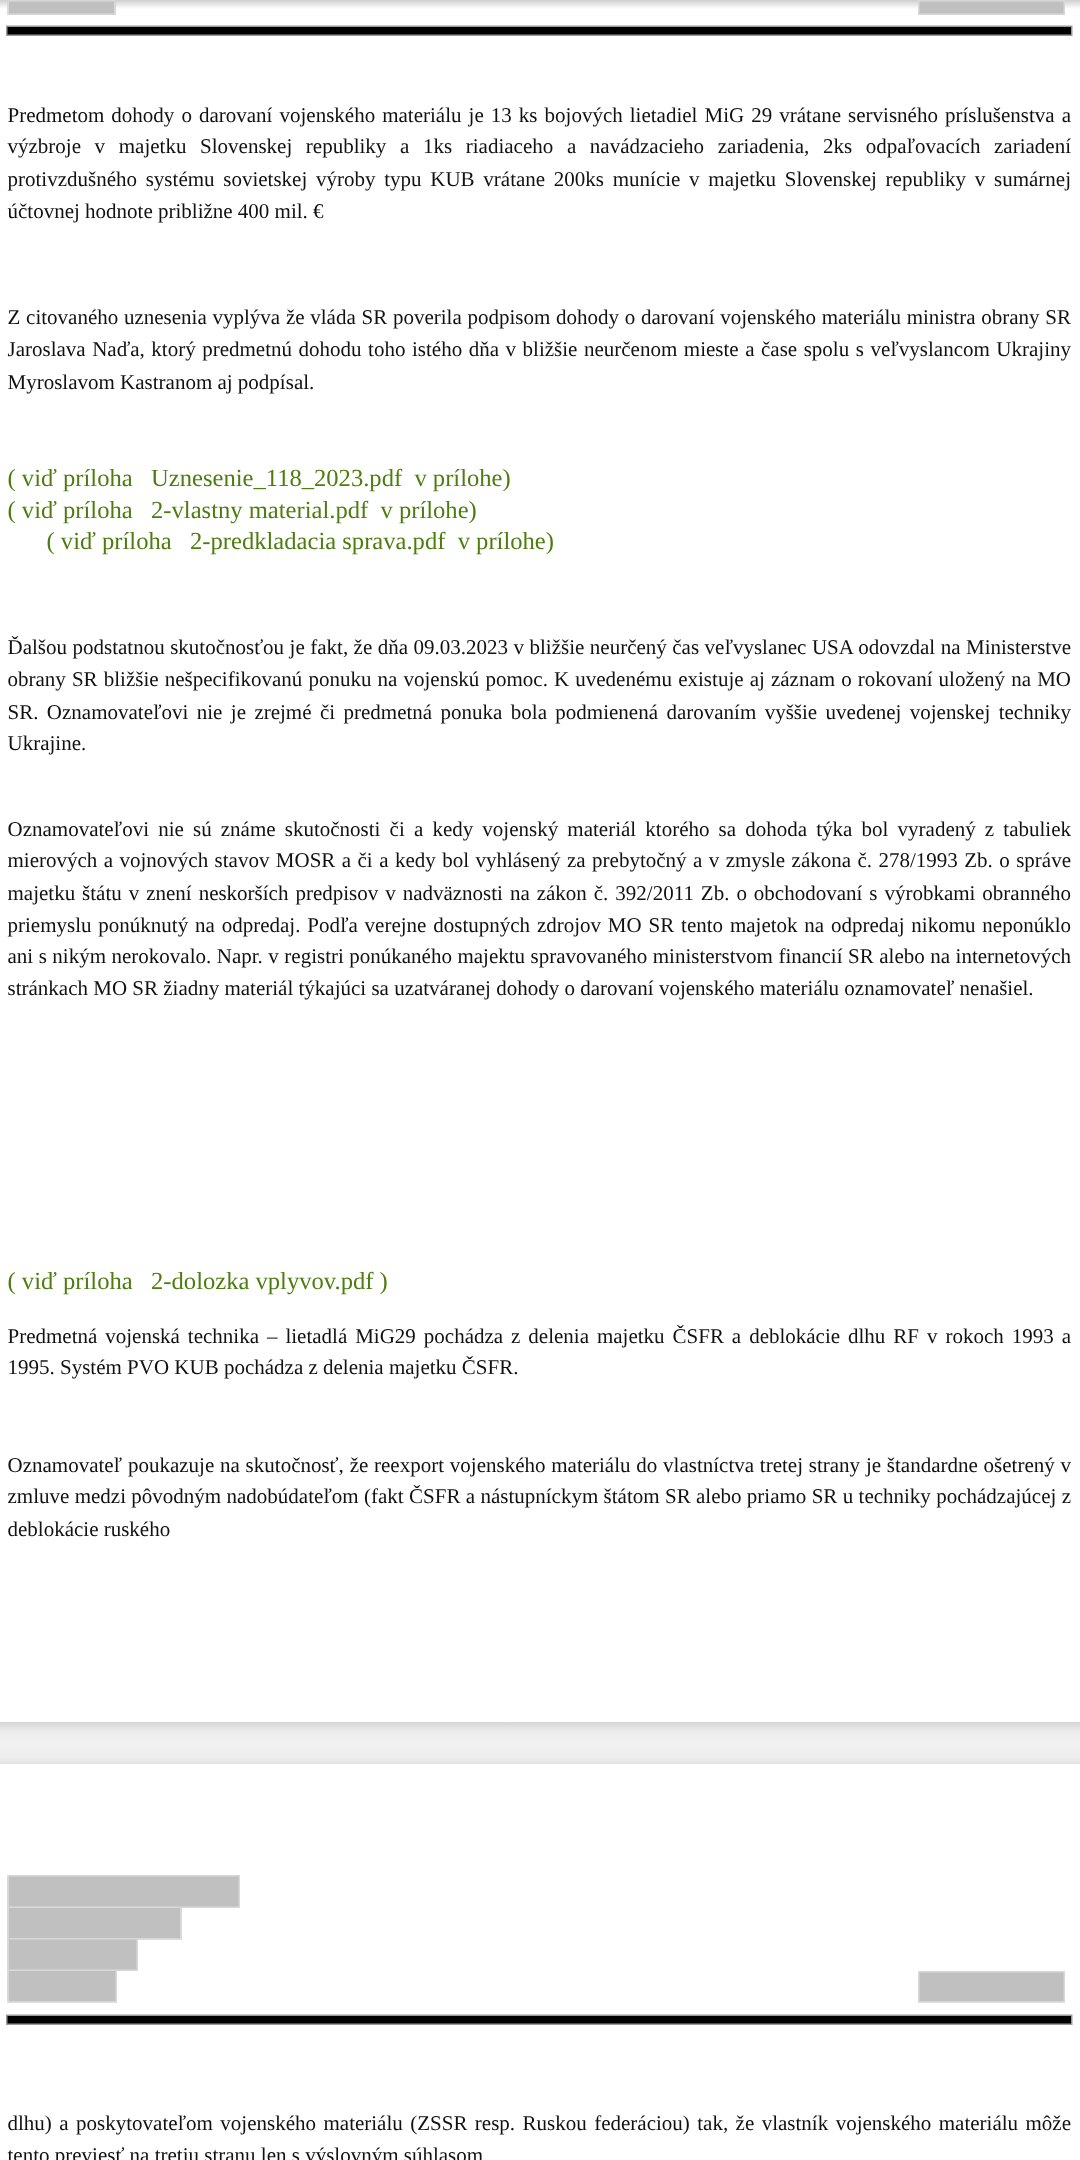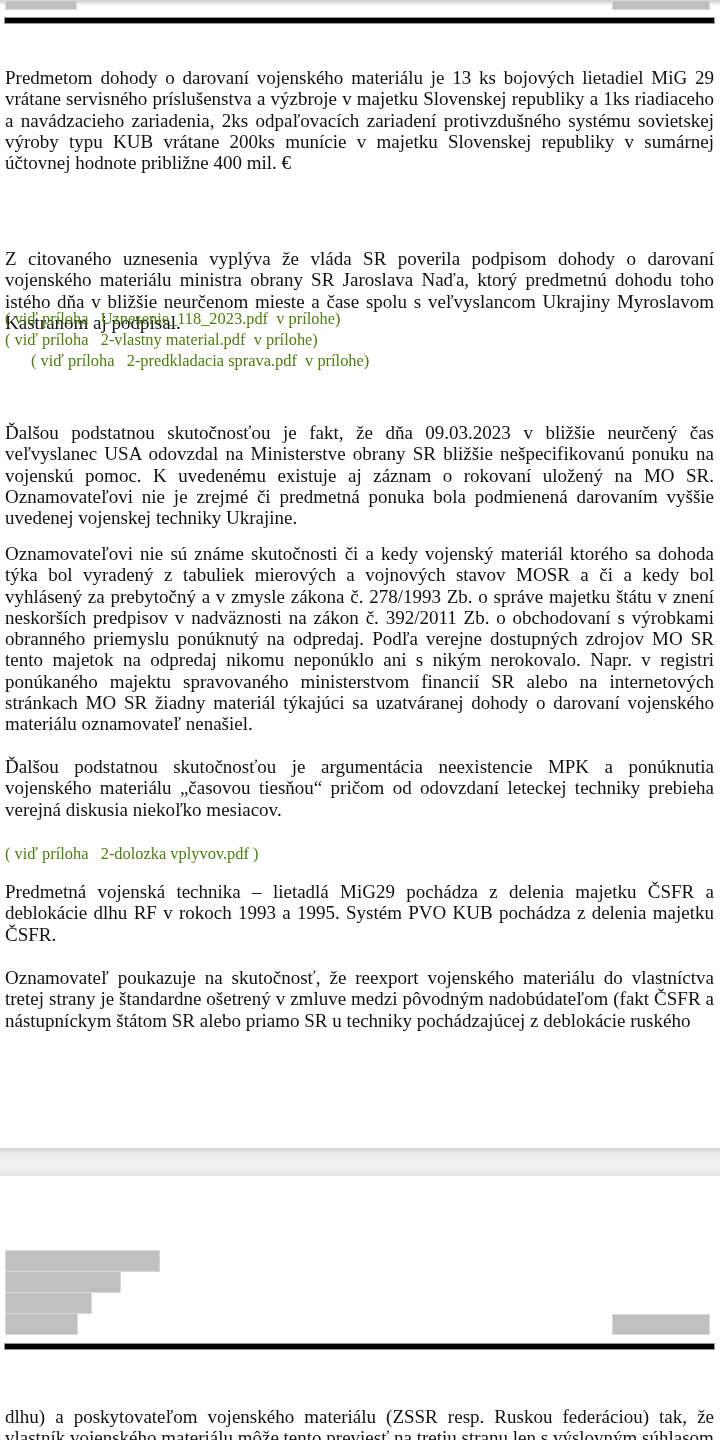--- a/index.html
+++ b/index.html
@@ -56,21 +56,21 @@
       left: 5px;
       width: 709px;
       height: 5px;
       background: #000;
       box-shadow: 0 0 0 1px #9a9a9a;
     }
     .text-block {
       position: absolute;
       left: 5px;
       width: 709px;
-      font-size: 19px;
+      font-size: 14px;
       line-height: 21.3px;
       text-align: justify;
       text-align-last: left;
       margin: 0;
     }
     .link {
       position: absolute;
       left: 5px;
       font-size: 16.4px;
       line-height: 21.3px;
@@ -93,31 +93,30 @@
 <div class="page" id="page-top">
   <div class="top-shadow"></div>
 
   <div class="redact" style="left:5px; top:0; width:72px; height:10px;"></div>
   <div class="redact" style="left:612px; top:0; width:98px; height:10px;"></div>
 
   <div class="rule" style="top:18px;"></div>
 
   <p class="text-block" style="top:67px;">Predmetom dohody o darovaní vojenského materiálu je 13 ks bojových lietadiel MiG 29 vrátane servisného príslušenstva a výzbroje v majetku Slovenskej republiky a 1ks riadiaceho a navádzacieho zariadenia, 2ks odpaľovacích zariadení protivzdušného systému sovietskej výroby typu KUB vrátane 200ks munície  v majetku Slovenskej republiky v sumárnej účtovnej hodnote približne 400 mil. €</p>
 
-  <p class="text-block" style="top:202px;margin-top:46px;">Z citovaného uznesenia vyplýva že vláda SR poverila podpisom dohody o darovaní vojenského materiálu ministra obrany SR Jaroslava Naďa, ktorý predmetnú dohodu toho istého dňa v bližšie neurčenom mieste a čase spolu s veľvyslancom Ukrajiny Myroslavom Kastranom aj podpísal.</p>
+  <p class="text-block" style="top:202px;">Z citovaného uznesenia vyplýva že vláda SR poverila podpisom dohody o darovaní vojenského materiálu ministra obrany SR Jaroslava Naďa, ktorý predmetnú dohodu toho istého dňa v bližšie neurčenom mieste a čase spolu s veľvyslancom Ukrajiny Myroslavom Kastranom aj podpísal.</p>
 
   <div class="link" style="top:308px;">( viď príloha   Uznesenie_118_2023.pdf  v prílohe)</div>
   <div class="link" style="top:329px;">( viď príloha   2-vlastny material.pdf  v prílohe)</div>
   <div class="link" style="top:350px;margin-left:26px;">( viď príloha   2-predkladacia sprava.pdf  v prílohe)</div>
 
   <p class="text-block" style="top:422px;">Ďalšou podstatnou skutočnosťou je fakt, že dňa 09.03.2023 v bližšie neurčený čas veľvyslanec USA odovzdal na Ministerstve obrany SR bližšie nešpecifikovanú ponuku na vojenskú pomoc. K uvedenému existuje aj záznam o rokovaní uložený na MO SR. Oznamovateľovi nie je zrejmé či predmetná ponuka bola podmienená darovaním vyššie uvedenej vojenskej techniky Ukrajine.</p>
 
   <p class="text-block" style="top:543px;">Oznamovateľovi nie sú známe skutočnosti či a kedy vojenský materiál ktorého sa dohoda týka bol vyradený z tabuliek mierových a vojnových stavov MOSR a či a kedy bol vyhlásený za prebytočný a v zmysle zákona č. 278/1993 Zb. o správe majetku štátu v znení neskorších predpisov v nadväznosti na zákon č. 392/2011 Zb. o obchodovaní s výrobkami obranného priemyslu ponúknutý na odpredaj. Podľa verejne dostupných zdrojov MO SR tento majetok na odpredaj nikomu neponúklo ani s nikým nerokovalo. Napr. v registri ponúkaného majektu spravovaného ministerstvom financií SR alebo na internetových stránkach MO SR žiadny materiál týkajúci sa uzatváranej dohody o darovaní vojenského materiálu oznamovateľ nenašiel.</p>
 
-  <p class="text-block" style="top:756px;">Ďalšou podstatnou skutočnosťou je argumentácia neexistencie MPK a ponúknutia vojenského materiálu „časovou tiesňou“ pričom od odovzdaní leteckej techniky prebieha verejná diskusia niekoľko mesiacov.</p>
 
   <div class="link" style="top:843px;">( viď príloha   2-dolozka vplyvov.pdf )</div>
 
   <p class="text-block" style="top:881px;">Predmetná vojenská technika – lietadlá MiG29 pochádza z delenia majetku ČSFR a deblokácie dlhu RF v rokoch 1993 a 1995. Systém PVO KUB pochádza z delenia majetku ČSFR.</p>
 
   <p class="text-block" style="top:967px;">Oznamovateľ poukazuje na skutočnosť, že reexport vojenského materiálu do vlastníctva tretej strany je štandardne ošetrený v zmluve medzi pôvodným nadobúdateľom (fakt ČSFR a nástupníckym štátom SR alebo priamo SR u techniky pochádzajúcej z deblokácie ruského</p>
 
 </div>
 
 <div class="page-gap"></div>

